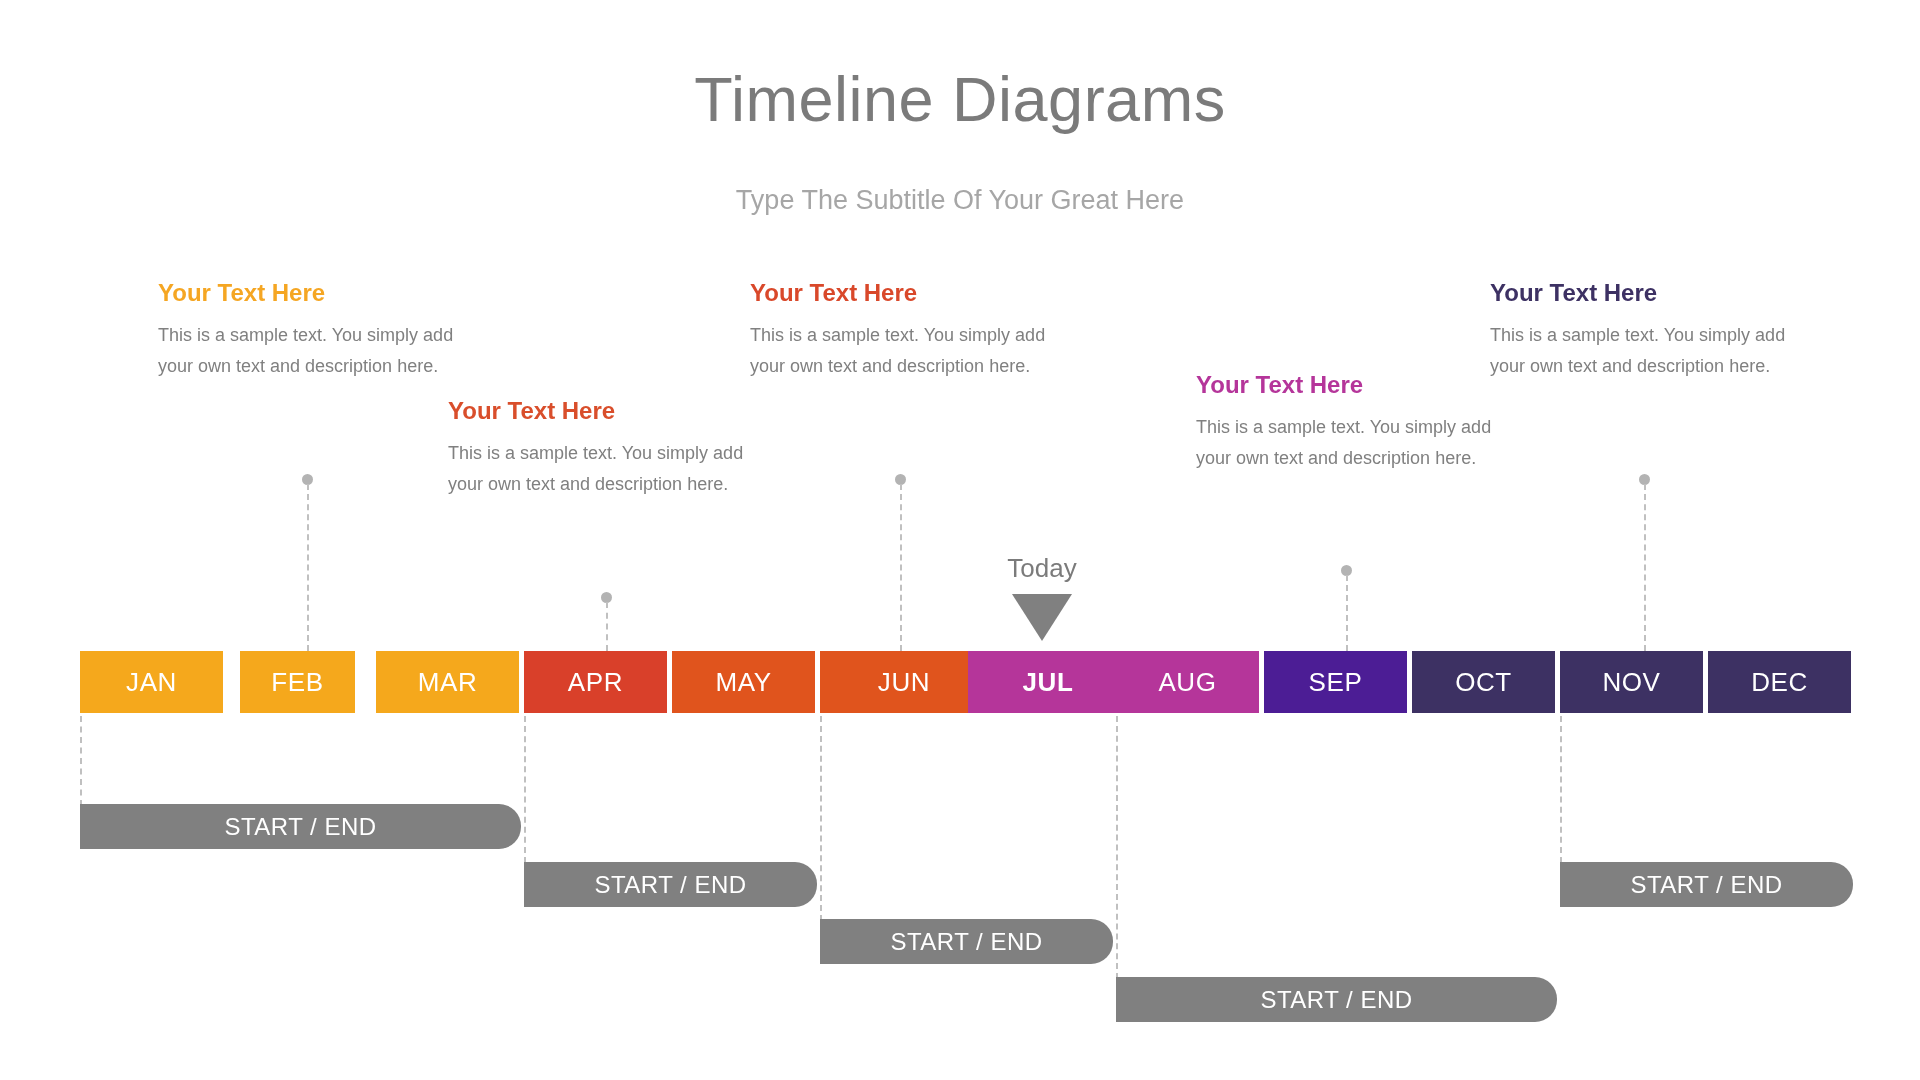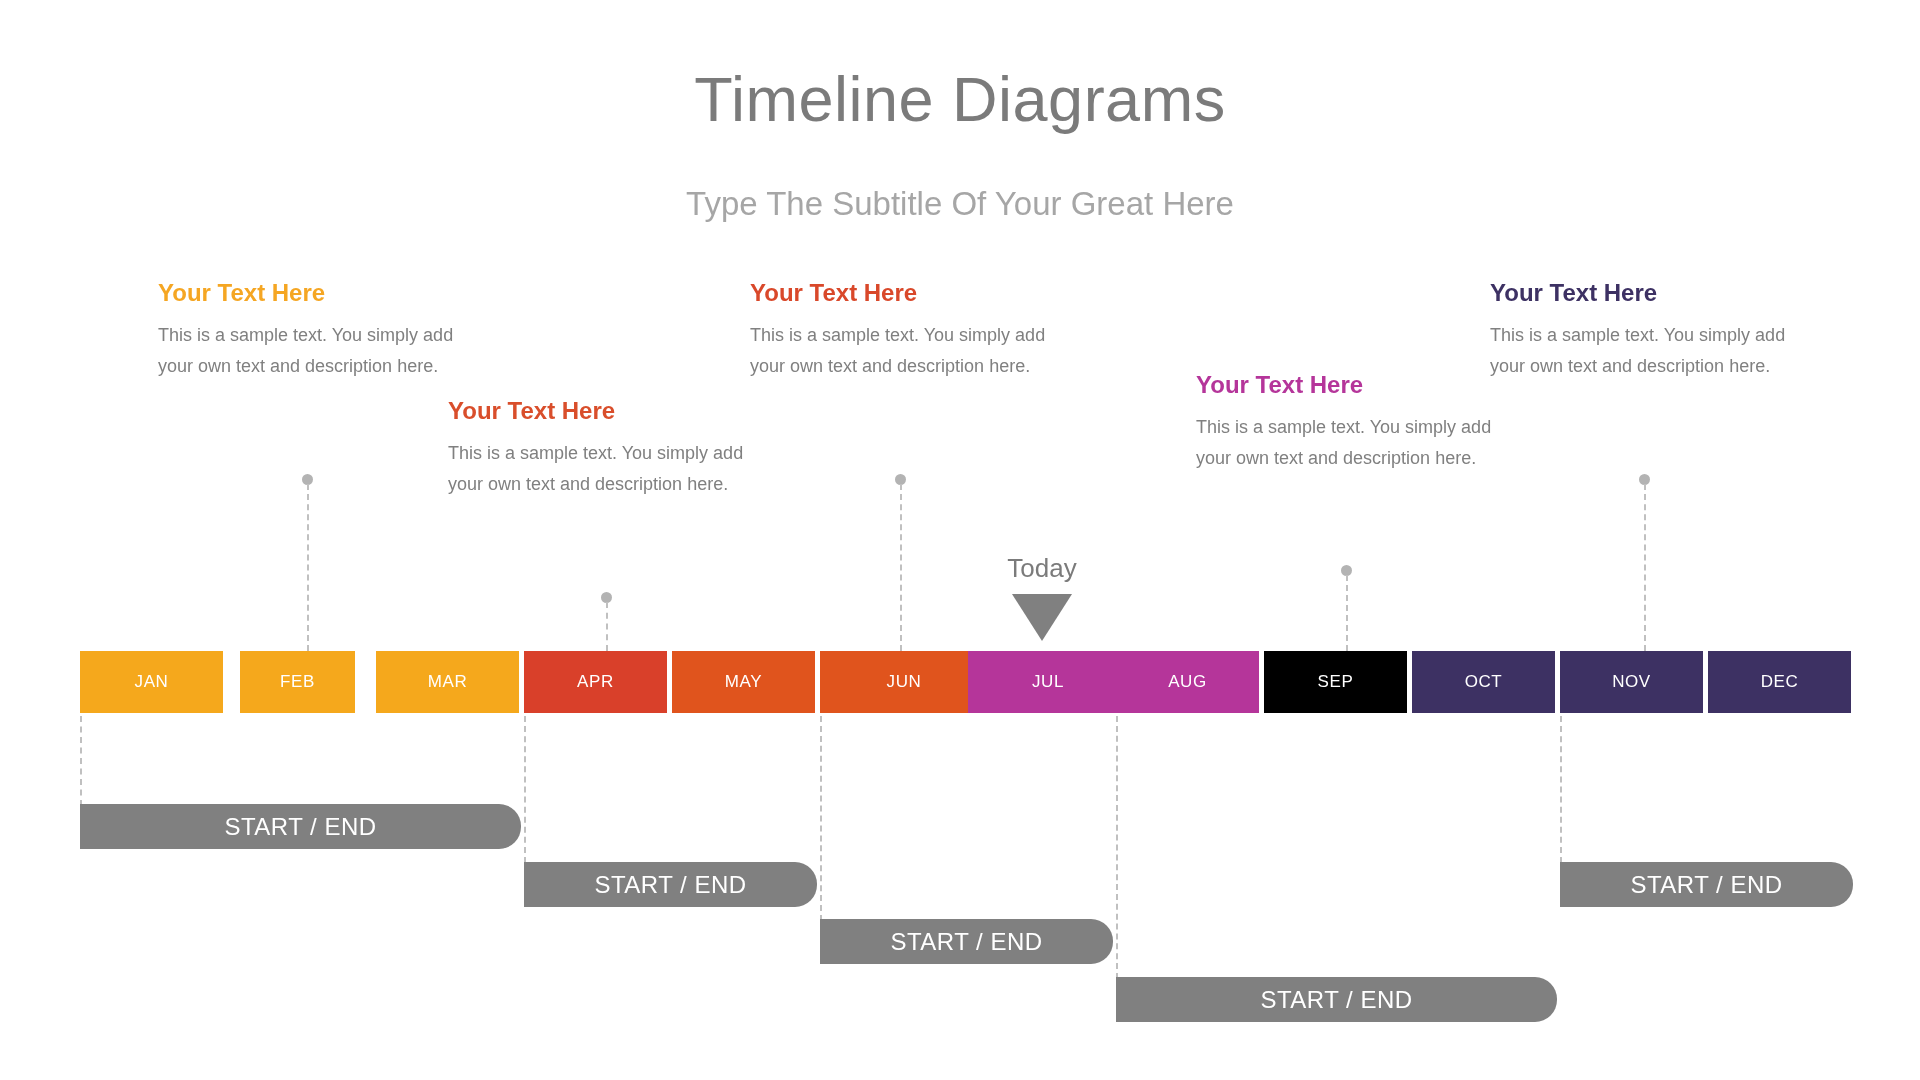--- a/index.html
+++ b/index.html
@@ -32,21 +32,21 @@
     letter-spacing: 0.5px;
     line-height: 1.0;
   }
 
   .subtitle {
     position: absolute;
     left: 0;
     top: 185px;
     width: 1920px;
     text-align: center;
-    font-size: 33px;
+    font-size: 27px;
     font-weight: 400;
     color: #a6a6a6;
   }
 
   
   .callout {
     position: absolute;
     width: 300px;
   }
   .callout-title {
@@ -92,21 +92,21 @@
     border-right: 30px solid transparent;
     border-top: 47px solid #808080;
   }
 
   
   .month {
     position: absolute;
     top: 651px;
     height: 62px;
     color: #ffffff;
-    font-size: 17px;
+    font-size: 26px;
     font-weight: 400;
     letter-spacing: 0.6px;
     display: flex;
     align-items: center;
     justify-content: center;
   }
 
   
   .drop {
     position: absolute;
@@ -186,27 +186,27 @@
   </div>
   <div class="month" style="left:524px; width:143px; background:#D9402A;">
     <span>APR</span>
   </div>
   <div class="month" style="left:672px; width:143px; background:#E0541D;">
     <span>MAY</span>
   </div>
   <div class="month" style="left:820px; width:168px; background:#E0541D;">
     <span>JUN</span>
   </div>
-  <div class="month" style="left:968px; width:160px; background:#B5359A;">
+  <div class="month" style="left:968px; width:160px; background:#B5359A;font-weight:bold;">
     <span>JUL</span>
   </div>
   <div class="month" style="left:1116px; width:143px; background:#B5359A;align-items:center;">
     <span>AUG</span>
   </div>
-  <div class="month" style="left:1264px; width:143px; background:#000000;">
+  <div class="month" style="left:1264px; width:143px; background:#4c1d95;">
     <span>SEP</span>
   </div>
   <div class="month" style="left:1412px; width:143px; background:#3D3163;">
     <span>OCT</span>
   </div>
   <div class="month" style="left:1560px; width:143px; background:#3D3163;">
     <span>NOV</span>
   </div>
   <div class="month" style="left:1708px; width:143px; background:#3D3163;">
     <span>DEC</span>

